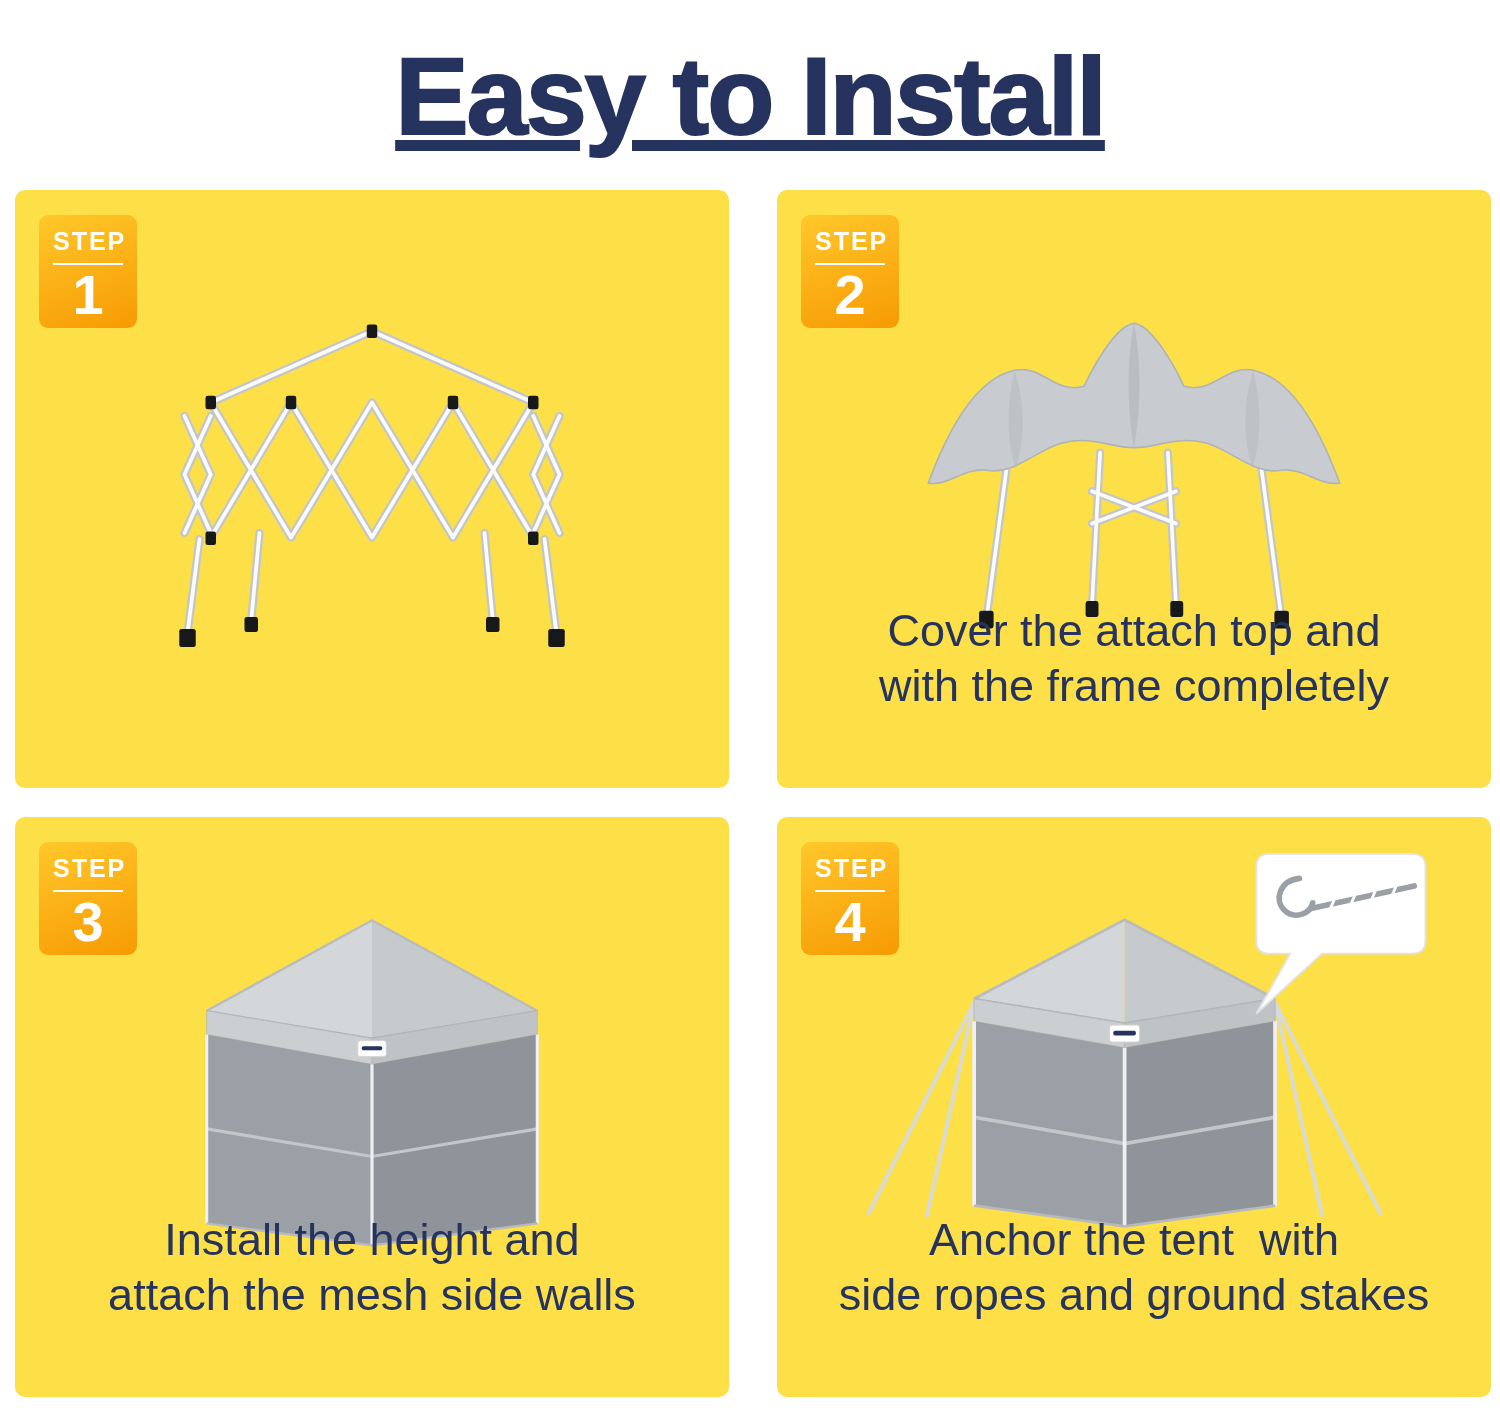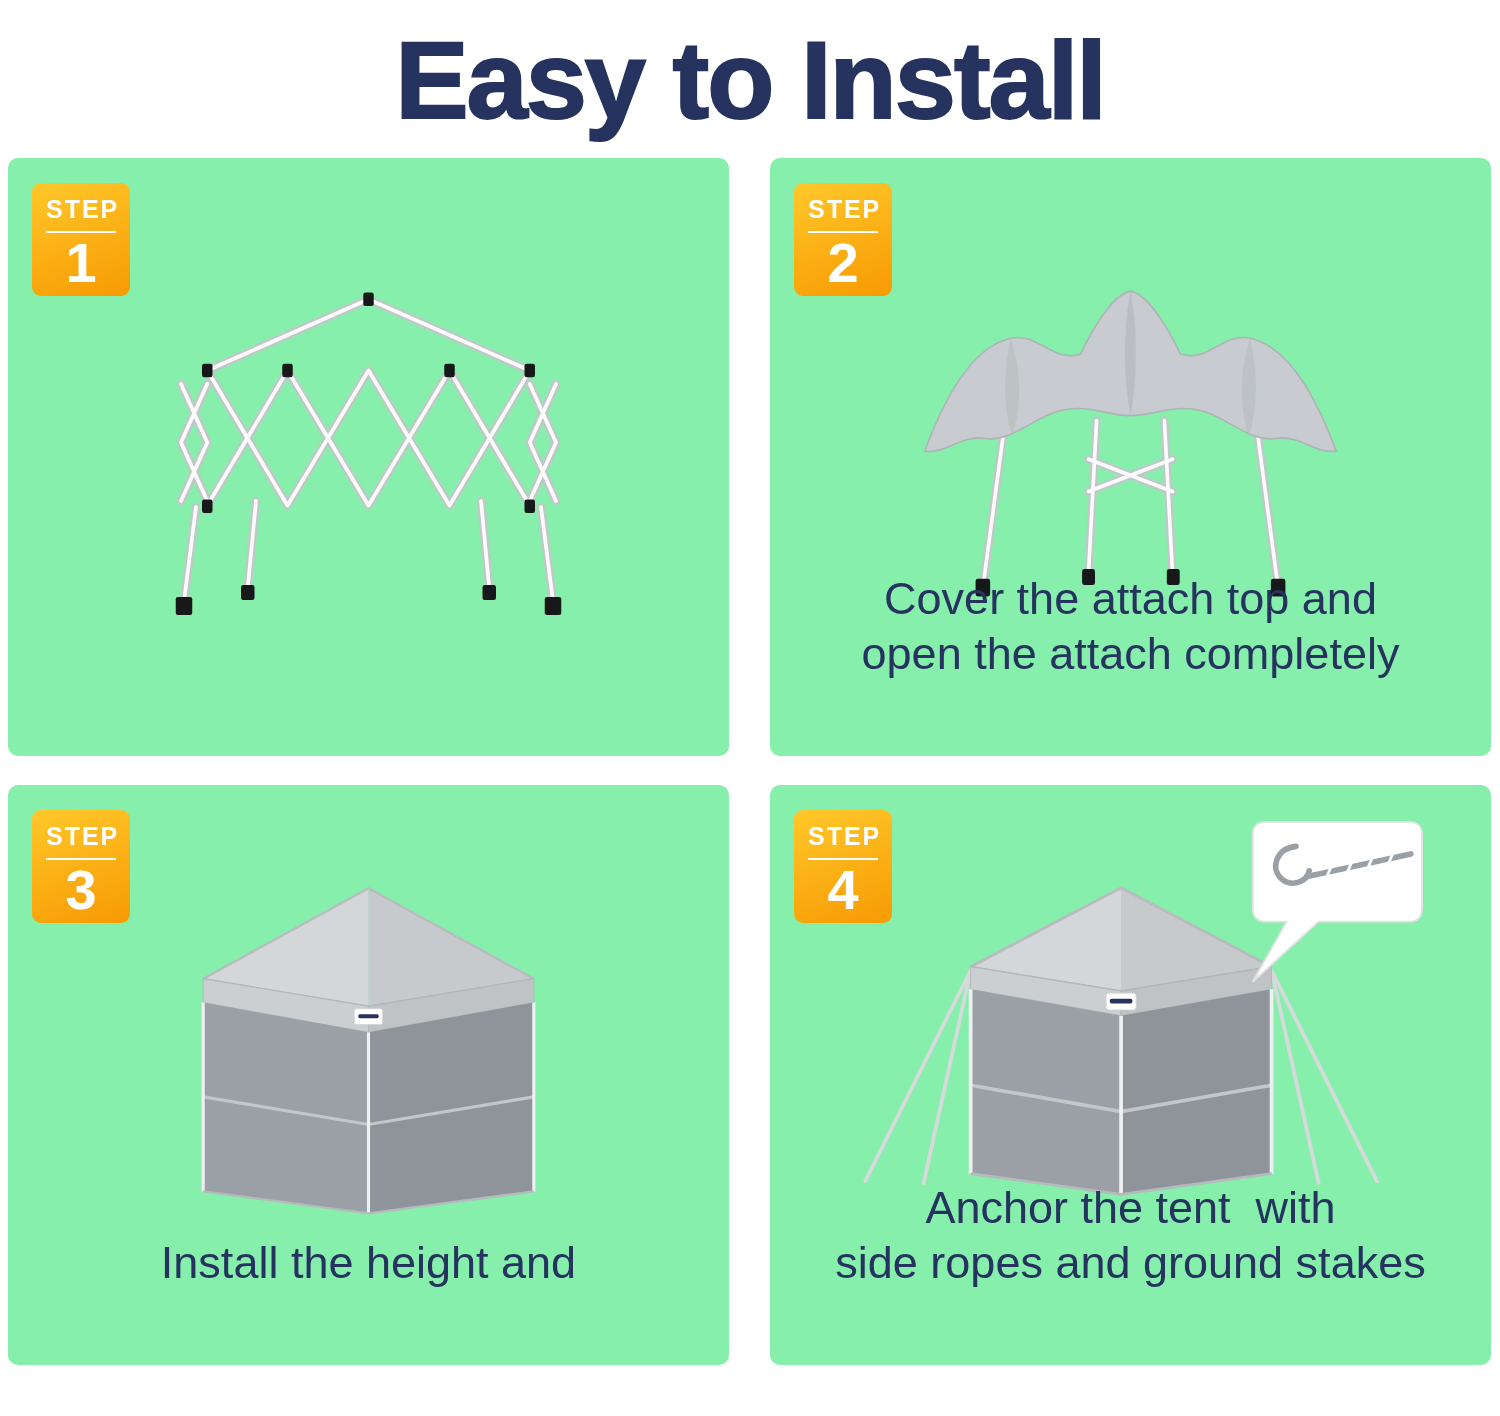--- a/index.html
+++ b/index.html
@@ -1,34 +1,35 @@
 <!DOCTYPE html>
 <html><head>
 <meta charset="utf-8">
 <style>
   html,body{margin:0;padding:0;}
   body{
     width:1500px;height:1416px;background:#ffffff;overflow:hidden;
     font-family:"Liberation Sans", sans-serif;
   }
   .page-title{
-    margin:0;height:158px;display:flex;align-items:center;justify-content:center;
+    margin:0;height:190px;display:flex;align-items:center;justify-content:center;
     font-size:110px;font-weight:800;color:#25335e;letter-spacing:-2px;
     -webkit-text-stroke:2px #25335e;
     font-family:"Liberation Sans", sans-serif;
+    text-decoration:underline;
   }
   .grid{
     display:grid;
     grid-template-columns:721px 721px;
     grid-template-rows:598px 580px;
     column-gap:41px;row-gap:29px;
     padding:0 8px;
   }
   .panel{
-    background:#86efac;border-radius:10px;position:relative;
+    background:#fde047;border-radius:10px;position:relative;margin-left:7px;
   }
   .badge{
     position:absolute;top:25px;left:24px;width:98px;height:113px;
     border-radius:9px;background:linear-gradient(160deg,#ffc82a 0%,#f79a03 100%);
     color:#ffffff;box-sizing:border-box;padding:12px 14px 0 14px;
   }
   .badge-label{display:block;font-size:25px;font-weight:600;letter-spacing:2px;}
   .badge-divider{display:block;width:70px;height:2px;background:#ffffff;margin:7px 0 1px 0;}
   .badge-number{display:block;width:70px;text-align:center;font-size:56px;font-weight:700;line-height:1.05;}
   .illus{position:absolute;}
@@ -102,21 +103,21 @@
             <rect x="355" y="404" width="16" height="20" rx="3"></rect>
           </g>
           <path d="M55 258 C 80 190 115 128 162 118 C 196 111 212 148 248 138 C 268 96 292 62 310 60 C 328 62 352 96 372 138 C 408 148 424 111 458 118 C 505 128 540 190 565 258 C 540 262 520 238 492 242 C 458 248 430 216 398 208 C 362 199 340 214 310 214 C 280 214 258 199 222 208 C 190 216 162 248 128 242 C 100 238 80 262 55 258 Z" fill="#c8ccd0" stroke="#aeb3b7" stroke-width="2"></path>
           <path d="M310 60 C 302 100 300 160 310 214 C 320 160 318 100 310 60 Z" fill="#b5babe" opacity="0.75"></path>
           <path d="M162 118 C 152 160 152 202 163 240 C 176 202 174 156 162 118 Z" fill="#b5babe" opacity="0.6"></path>
           <path d="M458 118 C 446 156 444 202 457 240 C 468 202 468 160 458 118 Z" fill="#b5babe" opacity="0.6"></path>
         </svg>
       </div>
       <p class="caption">
         <span>Cover the attach top and</span><br>
-        <span>open the attach completely</span>
+        <span>with the frame completely</span>
       </p>
     </section>
 
     <section class="panel">
       <div class="badge">
         <span class="badge-label">STEP</span>
         <span class="badge-divider"></span>
         <span class="badge-number">3</span>
       </div>
       <div class="illus illus-3">
@@ -137,20 +138,21 @@
             <polygon points="100,200 310,238 310,468 100,440" fill="#9aa0a5"></polygon>
             <polygon points="310,238 520,200 520,440 310,468" fill="#8e9499"></polygon>
             <path d="M100 320 L310 355 L520 320" fill="none" stroke="#c3c7ca" stroke-width="4"></path>
             <path d="M100 200 L100 440 M520 200 L520 440 M310 238 L310 468" stroke="#eef0f1" stroke-width="4" fill="none"></path>
             <path d="M100 440 L310 468 L520 440" fill="none" stroke="#b6babd" stroke-width="3"></path>
           </g>
         </svg>
       </div>
       <p class="caption">
         <span>Install the height and</span><br>
+        <span>attach the mesh side walls</span>
       </p>
     </section>
 
     <section class="panel">
       <div class="badge">
         <span class="badge-label">STEP</span>
         <span class="badge-divider"></span>
         <span class="badge-number">4</span>
       </div>
       <div class="illus illus-4">

